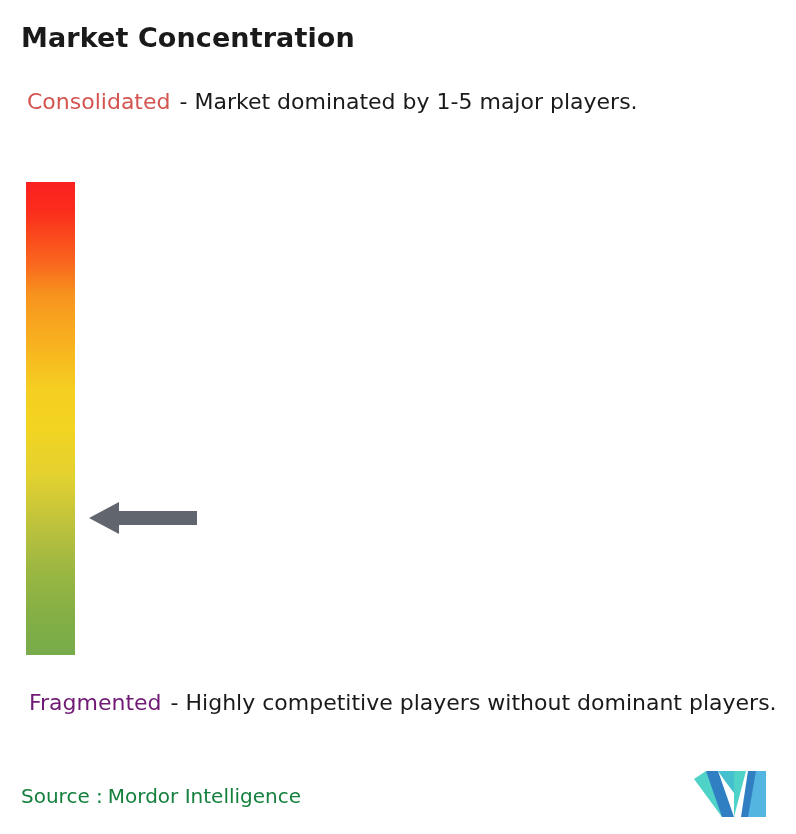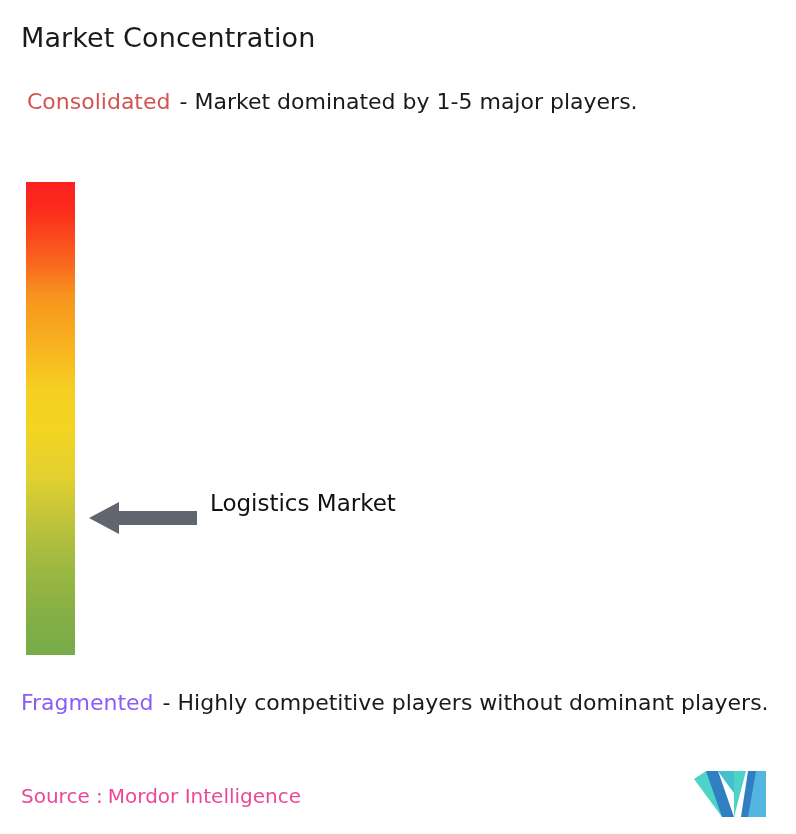--- a/index.html
+++ b/index.html
@@ -17,41 +17,42 @@
   }
 
   
   .page-title {
     position: absolute;
     left: 21px;
     top: 21px;
     font-size: 27px;
     line-height: 34px;
     color: #1a1a1a;
-    font-weight: 400;
+    font-weight: 700;
     letter-spacing: 0.1px;
     white-space: nowrap;
   }
 
   
   .legend-top {
     position: absolute;
     left: 27px;
     top: 86px;
     width: 752px;
     font-size: 22px;
     line-height: 32px;
     color: #1a1a1a;
     font-weight: 400;
   }
   .legend-term-consolidated {
     color: #d35450;
   }
   .legend-term-fragmented {
-    color: #8b5cf6;
+    color: #701a75;
+    margin-left: 8px;
   }
   .legend-sep {
     display: inline-block;
     width: 9px;
   }
 
   
   .gradient-bar {
     position: absolute;
     left: 26px;
@@ -108,21 +109,21 @@
     font-weight: 400;
   }
 
   
   .source-line {
     position: absolute;
     left: 21px;
     top: 783px;
     font-size: 20px;
     line-height: 26px;
-    color: #ec4899;
+    color: #15803d;
     font-weight: 400;
     white-space: nowrap;
   }
   .source-gap {
     display: inline-block;
     width: 5px;
   }
 
   
   .brand-logo {
@@ -142,21 +143,20 @@
 
 <div class="gradient-bar"></div>
 
 <div class="pointer-arrow">
   <svg width="108" height="38" viewBox="0 0 108 38" xmlns="http://www.w3.org/2000/svg">
     <polygon points="0,19 30,3 30,12 108,12 108,26 30,26 30,35" fill="#61656e"></polygon>
   </svg>
 </div>
 
 <div class="market-label">
-  <div>Logistics Market</div>
 </div>
 
 <div class="legend-bottom"><span class="legend-term-fragmented">Fragmented</span><span class="legend-sep"></span><span>- Highly competitive players without dominant players.</span></div>
 
 <div class="source-line"><span>Source :</span><span class="source-gap"></span><span>Mordor Intelligence</span></div>
 
 <div class="brand-logo">
   <svg width="72" height="46" viewBox="0 0 72 46" xmlns="http://www.w3.org/2000/svg">
 
     <polygon points="0,8 12,0 40,46 28,46" fill="#4fd3c8"></polygon>

